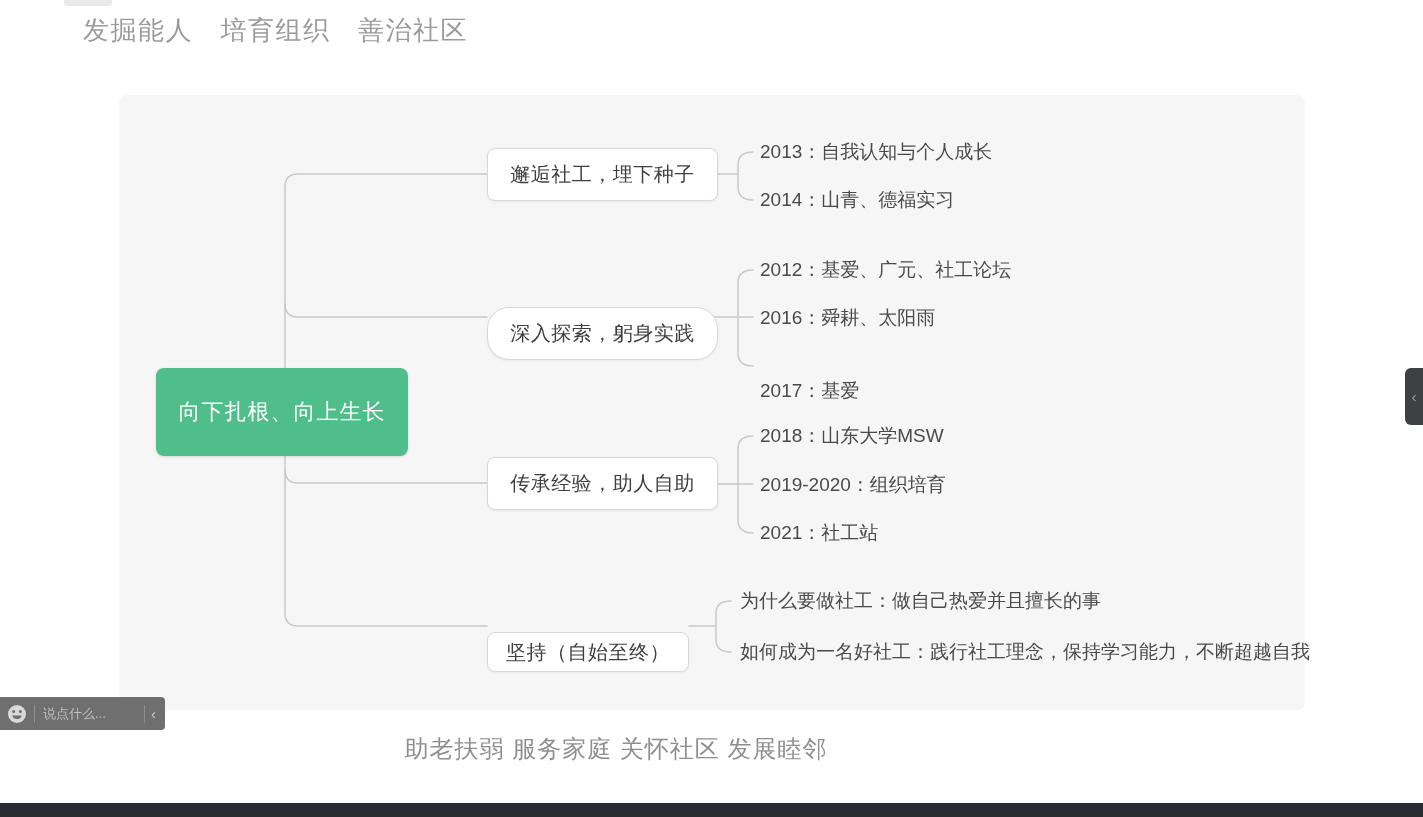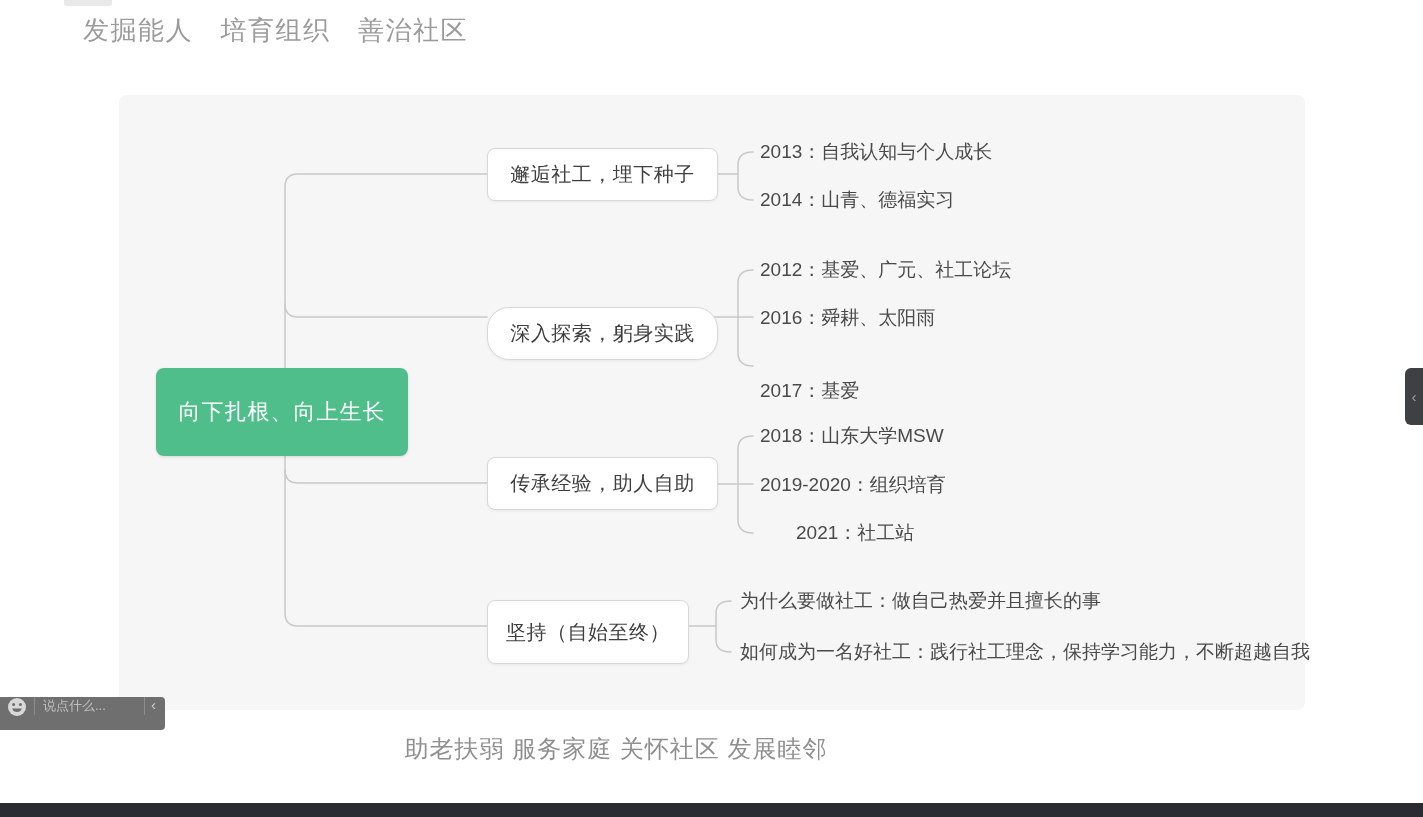--- a/index.html
+++ b/index.html
@@ -50,46 +50,46 @@
     left:487px; width:231px; height:53px;
     background:#ffffff; border:1px solid #d8d8d8; border-radius:8px;
     display:flex; align-items:center; justify-content:center;
     color:#3f3f3f; font-size:20px; letter-spacing:0.5px;
     box-shadow:0 1px 3px rgba(0,0,0,0.06);
     cursor:pointer; white-space:nowrap;
   }
   .branch-0 { top:148px; }
   .branch-1 { top:307px;border-radius:22px; }
   .branch-2 { top:457px; }
-  .branch-3 { top:600px; width:202px; height:64px; }
+  .branch-3 { top:632px; width:202px; height:40px; }
 
   .leaf {
     font-size:19px; line-height:20px; color:#4a4a4a;
     white-space:nowrap; cursor:text;
   }
   .leaf-0-0 { left:760px; top:142px; }
   .leaf-0-1 { left:760px; top:190px; }
   .leaf-1-0 { left:760px; top:260px; }
   .leaf-1-1 { left:760px; top:308px; }
   .leaf-1-2 { left:760px; top:356px;margin-top:25px; }
   .leaf-2-0 { left:760px; top:426px; }
   .leaf-2-1 { left:760px; top:475px; }
-  .leaf-2-2 { left:796px; top:523px; }
+  .leaf-2-2 { left:760px; top:523px; }
   .leaf-3-0 { left:740px; top:591px;text-align:right; }
   .leaf-3-1 { left:740px; top:642px; }
 
   .bottom-slogan {
     left:0; top:733px; width:1232px; text-align:center;
     font-size:24px; letter-spacing:1px; color:#8f8f8f; white-space:pre;
   }
 
   .chat-bar {
     left:0; top:697px; width:165px; height:33px;
     background:#6f6f6f; border-radius:0 4px 4px 0;
-    display:flex; align-items:flex-start;
+    display:flex; align-items:center;
   }
   .chat-bar .emoji-btn {
     margin-left:7px; width:20px; height:20px; flex:0 0 auto;
     cursor:pointer; display:flex; align-items:center; justify-content:center;
   }
   .chat-divider {
     width:1px; height:18px; background:#8d8d8d; flex:0 0 auto;
   }
   .chat-divider.d1 { margin:0 8px 0 7px; }
   .chat-divider.d2 { margin:0 6px 0 4px; }

